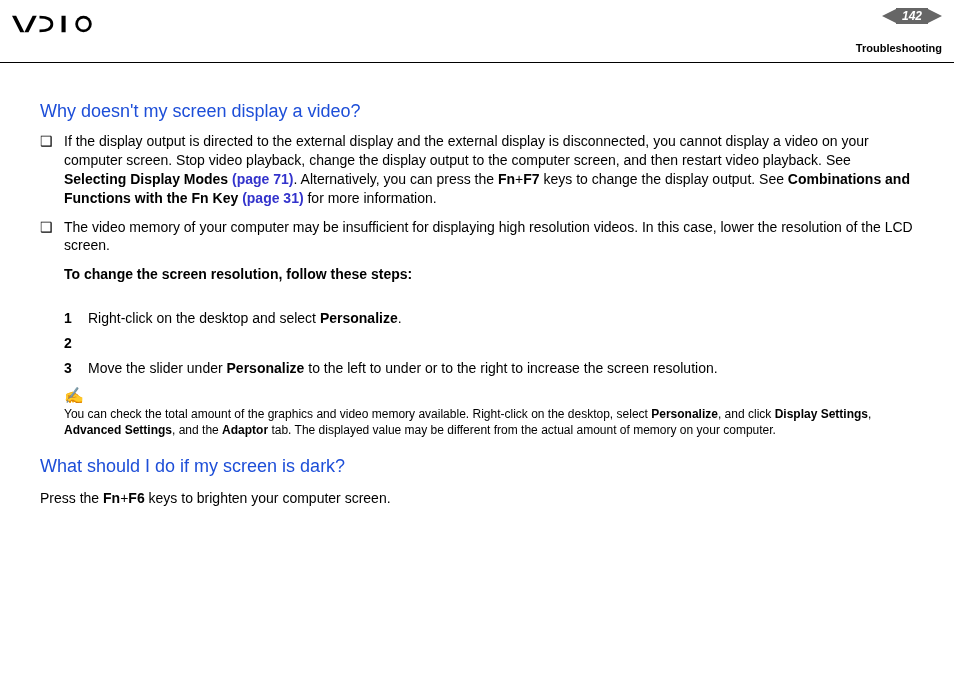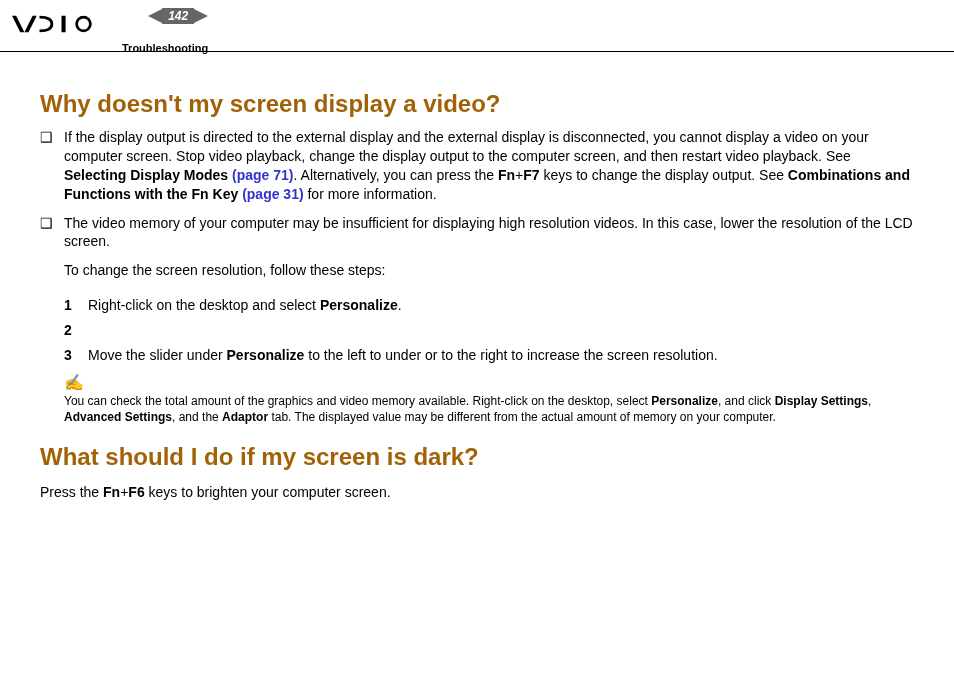--- a/index.html
+++ b/index.html
@@ -8,23 +8,23 @@
     font-family: Arial, Helvetica, sans-serif;
     width: 954px;
     height: 674px;
     background: #fff;
     color: #000;
     position: relative;
     overflow: hidden;
   }
   .header {
     display: flex;
-    justify-content: flex-start;
+    justify-content: space-between;
     align-items: flex-start;
-    padding: 8px 12px 1px 12px;
+    padding: 8px 12px 12px 12px;
     height: 42px;
     border-bottom: 1px solid #000;
   }
   .logo {
     display: flex;
     align-items: center;
     padding-top: 6px;
   }
   .logo svg { height: 20px; }
   .header-right {
@@ -63,23 +63,23 @@
   }
   .header-label {
     font-weight: bold;
     font-size: 11px;
     margin-top: 18px;
   }
   .content {
     padding: 20px 40px 0 40px;
   }
   h2 {
-    color: #a16207;
-    font-weight: bold;
-    font-size: 24px;
+    color: #1d4ed8;
+    font-weight: normal;
+    font-size: 18px;
     margin: 18px 0 10px 0;
   }
   .bullet-list {
     list-style: none;
     padding: 0;
     margin: 0;
   }
   .bullet-item {
     display: flex;
     font-size: 14px;
@@ -89,21 +89,22 @@
   .bullet-marker {
     flex: 0 0 24px;
     font-size: 14px;
   }
   .bullet-text { flex: 1; }
   .link { color: #3333cc; font-weight: bold; }
   .bold { font-weight: bold; }
   .sub-text {
     font-size: 14px;
     line-height: 1.35;
-    margin: 6px 0 16px 24px;
+    margin: 6px 0 25px 24px;
+    font-weight: bold;
   }
   .num-list {
     list-style: none;
     padding: 0;
     margin: 0 0 10px 24px;
   }
   .num-item {
     display: flex;
     font-size: 14px;
     line-height: 1.35;

